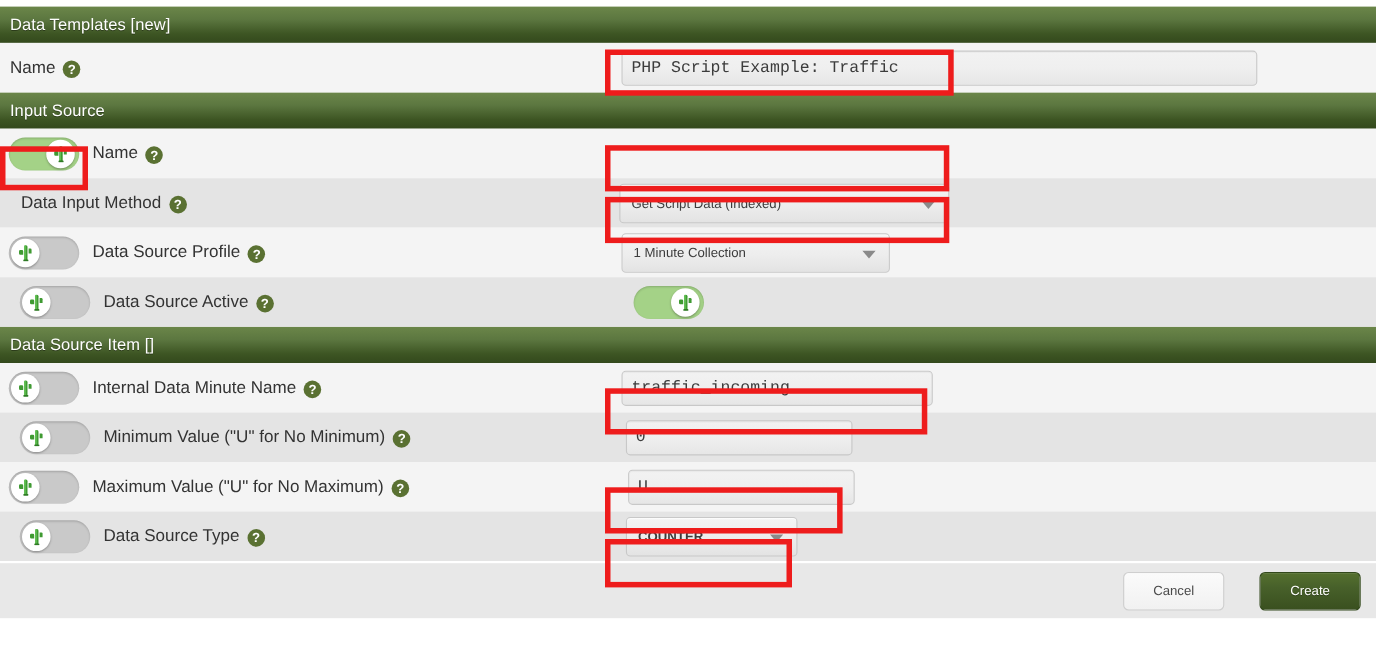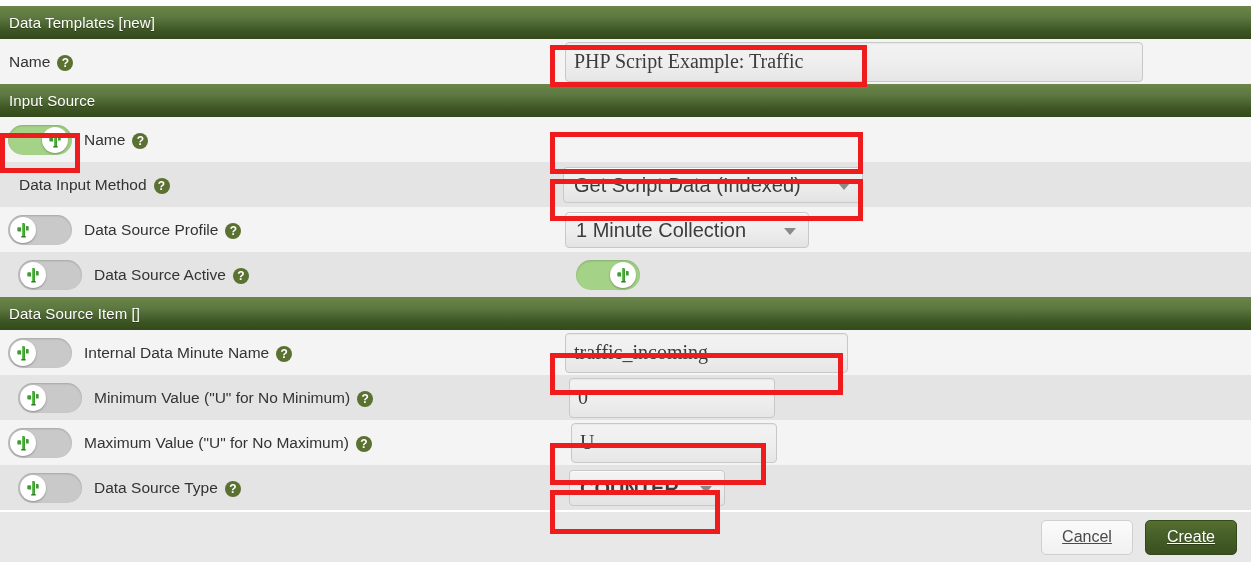--- a/index.html
+++ b/index.html
@@ -123,44 +123,44 @@
 
   
   .field-cell {
     position: relative;
     display: flex;
     align-items: center;
     height: 45px;
     flex: 1;
   }
   .textbox {
-    height: 40px;
+    height: 32px;
     line-height: 30px;
     box-sizing: border-box;
     border: 1px solid #c8c8c8;
     border-radius: 4px;
     background: linear-gradient(to bottom, #f2f2f2 0%, #efefef 50%, #e6e6e6 100%);
     color: #3c3c3c;
-    font-size: 20px;
-    font-family: Liberation Serif, serif;
+    font-size: 15px;
+    font-family: Liberation Mono, monospace;
     padding: 0 8px;
     outline: none;
     box-shadow: inset 0 1px 1px rgba(0,0,0,0.04);
   }
   .w-long  { width: 578px; }
 
   .selectbox {
     position: relative;
     height: 36px;
     box-sizing: border-box;
     border: 1px solid #c8c8c8;
     border-radius: 4px;
     background: linear-gradient(to bottom, #f4f4f4 0%, #ededed 55%, #e3e3e3 100%);
     color: #3c3c3c;
-    font-size: 20px;
+    font-size: 12px;
     line-height: 34px;
     padding: 0 34px 0 10px;
     white-space: nowrap;
     box-shadow: inset 0 1px 0 rgba(255,255,255,0.7);
   }
   .sel-w1 { width: 300px; }
   .sel-w2 { width: 244px; }
   .sel-w3 { width: 156px; font-weight: bold; }
   .caret {
     position: absolute;
@@ -190,41 +190,41 @@
     align-items: center;
     justify-content: flex-end;
     padding-right: 14px;
     box-sizing: border-box;
     border-top: 2px solid #ffffff;
   }
   .btn {
     height: 35px;
     min-width: 92px;
     border-radius: 5px;
-    font-size: 16px;
+    font-size: 12px;
     font-family: "Liberation Sans", sans-serif;
     display: inline-flex;
     align-items: center;
     justify-content: center;
     box-sizing: border-box;
     cursor: pointer;
     padding: 0 18px;
-    text-decoration: underline;
   }
   .btn-cancel {
     background: linear-gradient(to bottom, #fbfbfb 0%, #f1f1f1 100%);
     border: 1px solid #cfcfcf;
     color: #4a4a4a;
     margin-right: 12px;
   }
   .btn-create {
     background: linear-gradient(to bottom, #55702f 0%, #47602a 40%, #3a501f 100%);
     border: 1px solid #33491c;
     color: #ffffff;
     text-shadow: 0 1px 0 rgba(0,0,0,0.3);
+    margin-left: 20px;
   }
 </style>
 </head>
 <body>
 
 <div class="page">
   <div class="page-inner">
 
     <div class="section-bar first">Data Templates [new]</div>
 

